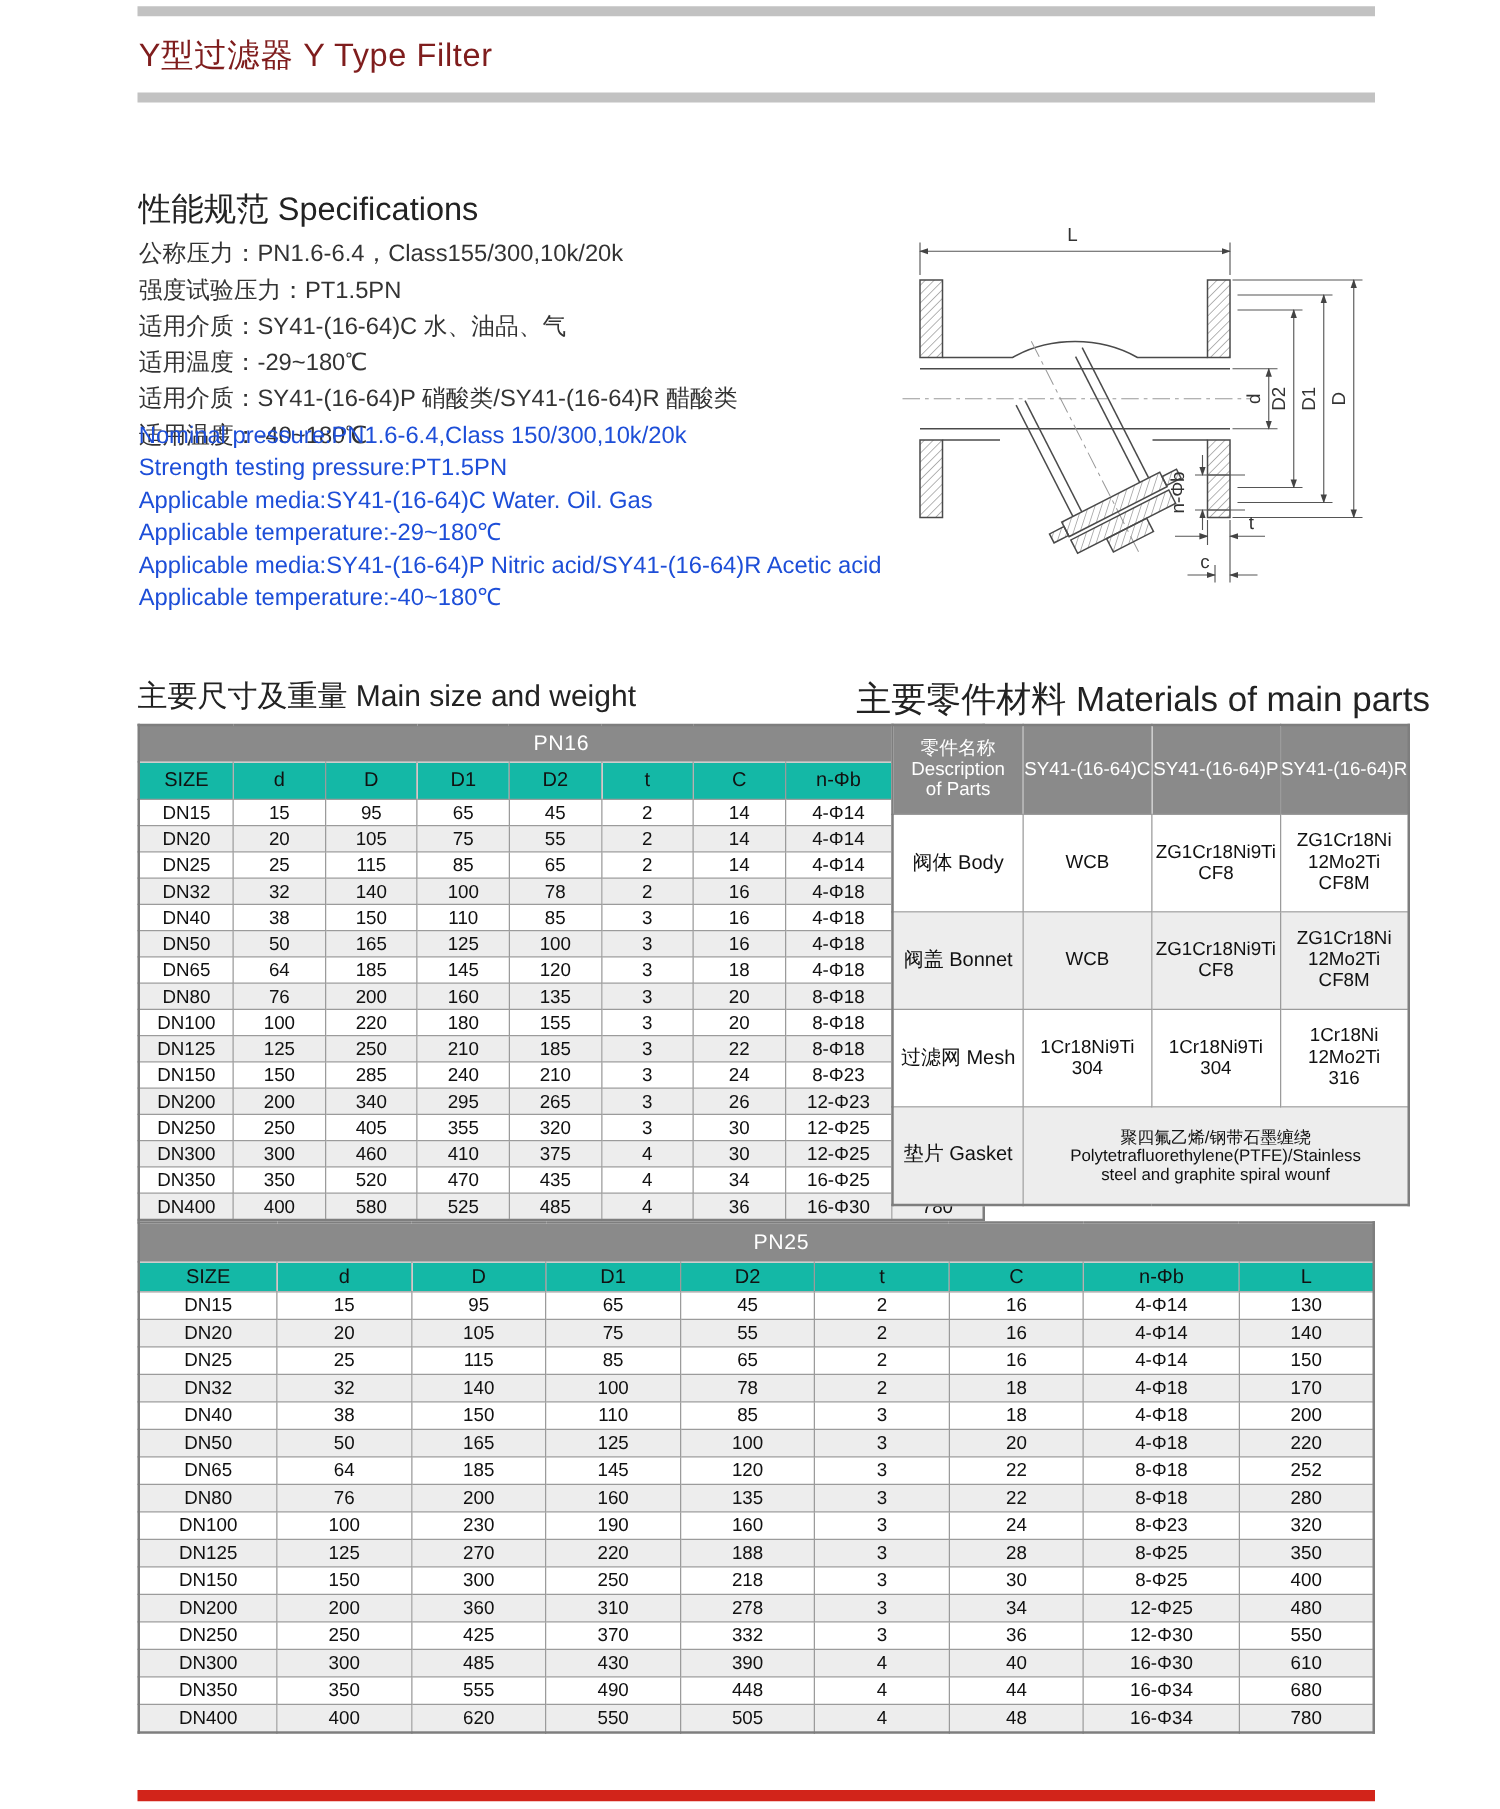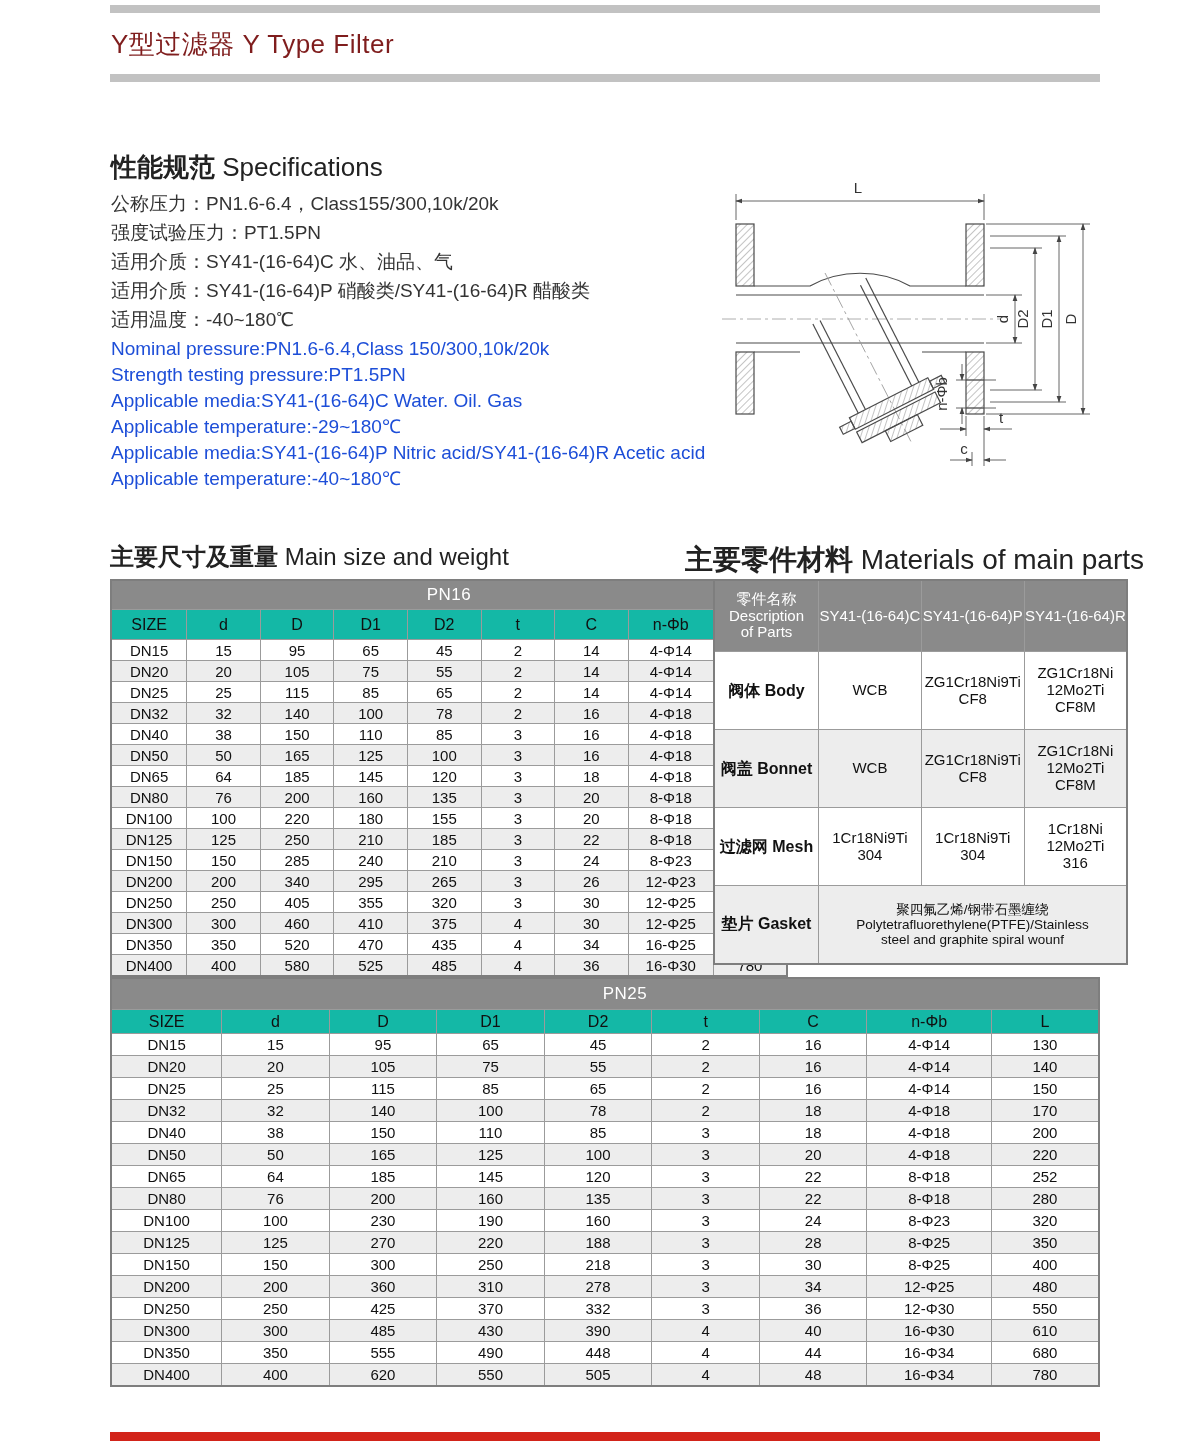--- a/index.html
+++ b/index.html
@@ -18,21 +18,21 @@
   }
   .bar{position:absolute;left:110px;width:990px;}
   .top-rule{top:5px;height:8px;background:var(--rule-gray);}
   .title-rule{top:74px;height:8px;background:var(--rule-gray);}
   .red-rule{top:1432px;height:9px;background:var(--red-bar);}
   .page-title{
     position:absolute;left:111px;top:27px;margin:0;
     font-size:26px;font-weight:400;color:#7f1d1d;letter-spacing:.5px;
   }
   .sec-heading{position:absolute;margin:0;font-size:25px;color:#222;font-weight:400;white-space:nowrap;}
-  .sec-heading .zh{font-weight:700;}
+  .sec-heading .zh{font-weight:400;}
   .spec-heading{left:111px;top:150px;font-size:26px;}
   .size-heading{left:110px;top:541px;font-size:24px;}
   .mat-heading{left:685px;top:541px;font-size:28px;}
   .spec-zh{position:absolute;left:111px;top:189px;font-size:19px;color:#333;line-height:29px;white-space:nowrap;}
   .spec-en{position:absolute;left:111px;top:336px;font-size:19px;color:#1d4ed8;line-height:26px;white-space:nowrap;}
   .drawing{position:absolute;left:700px;top:172px;width:420px;height:330px;}
   .drawing text{font-family:"Liberation Sans",sans-serif;font-size:15px;fill:#333;}
 
   table{border-collapse:collapse;table-layout:fixed;position:absolute;background:#fff;}
   th,td{border:1px solid var(--grid);text-align:center;vertical-align:middle;padding:0;overflow:hidden;}
@@ -48,21 +48,21 @@
   .pn25 tr.cols th{height:23px;}
   .pn25 tbody td{height:21px;}
   col.c-size{width:11.2%;}
   col.c-nphib{width:12.6%;}
 
   .mat-table{left:685px;top:579px;width:415px;margin-left:28px;}
   .mat-table th,.mat-table td{white-space:pre-line;line-height:1.12;}
   .mat-table thead th{background:var(--header-gray);color:#fff;font-weight:400;font-size:15px;height:70px;}
   .mat-table tbody tr{height:78px;}
   .mat-table tbody tr:nth-child(even){background:var(--row-stripe);}
-  .mat-table td.part{font-size:16px;font-weight:bold;}
+  .mat-table td.part{font-size:16px;}
   .mat-table td{font-size:15px;color:#111;}
   .mat-table td.gasket{font-size:13.5px;}
   col.c-part{width:25.3%;}
 </style>
 </head>
 <body>
 
 <div class="page">
 
   <div class="bar top-rule"></div>
@@ -70,20 +70,21 @@
   <h1 class="page-title">Y型过滤器 Y Type Filter</h1>
 
   <div class="bar title-rule"></div>
 
   <h2 class="sec-heading spec-heading"><span class="zh">性能规范</span> <span class="en">Specifications</span></h2>
 
   <div class="spec-zh">
     <div>公称压力：PN1.6-6.4，Class155/300,10k/20k</div>
     <div>强度试验压力：PT1.5PN</div>
     <div>适用介质：SY41-(16-64)C 水、油品、气</div>
+    <div>适用温度：-29~180℃</div>
     <div>适用介质：SY41-(16-64)P 硝酸类/SY41-(16-64)R 醋酸类</div>
     <div>适用温度：-40~180℃</div>
   </div>
 
   <div class="spec-en">
     <div>Nominal pressure:PN1.6-6.4,Class 150/300,10k/20k</div>
     <div>Strength testing pressure:PT1.5PN</div>
     <div>Applicable media:SY41-(16-64)C Water. Oil. Gas</div>
     <div>Applicable temperature:-29~180℃</div>
     <div>Applicable media:SY41-(16-64)P Nitric acid/SY41-(16-64)R Acetic acid</div>

